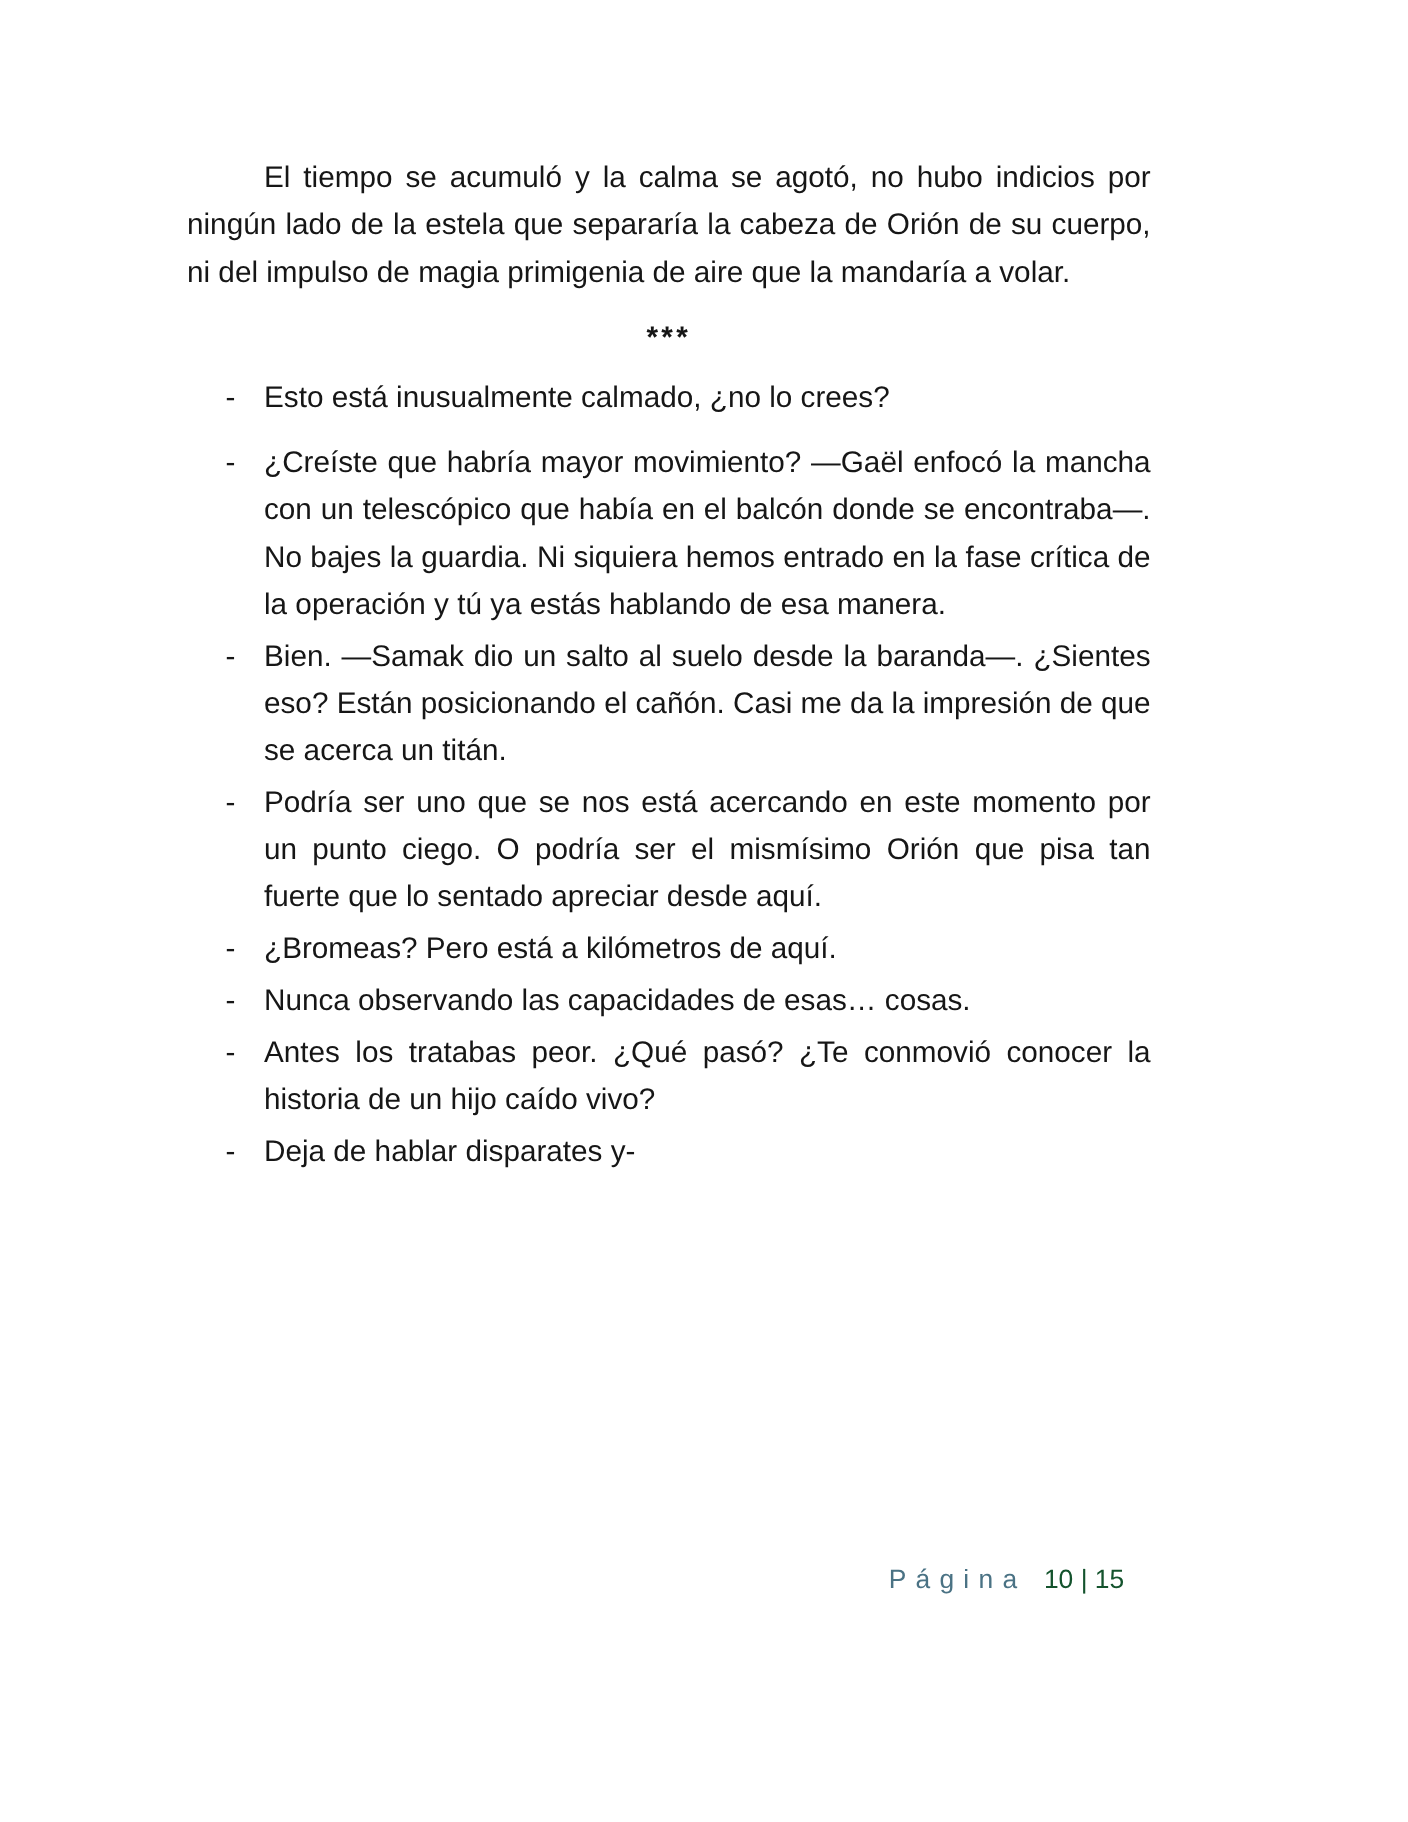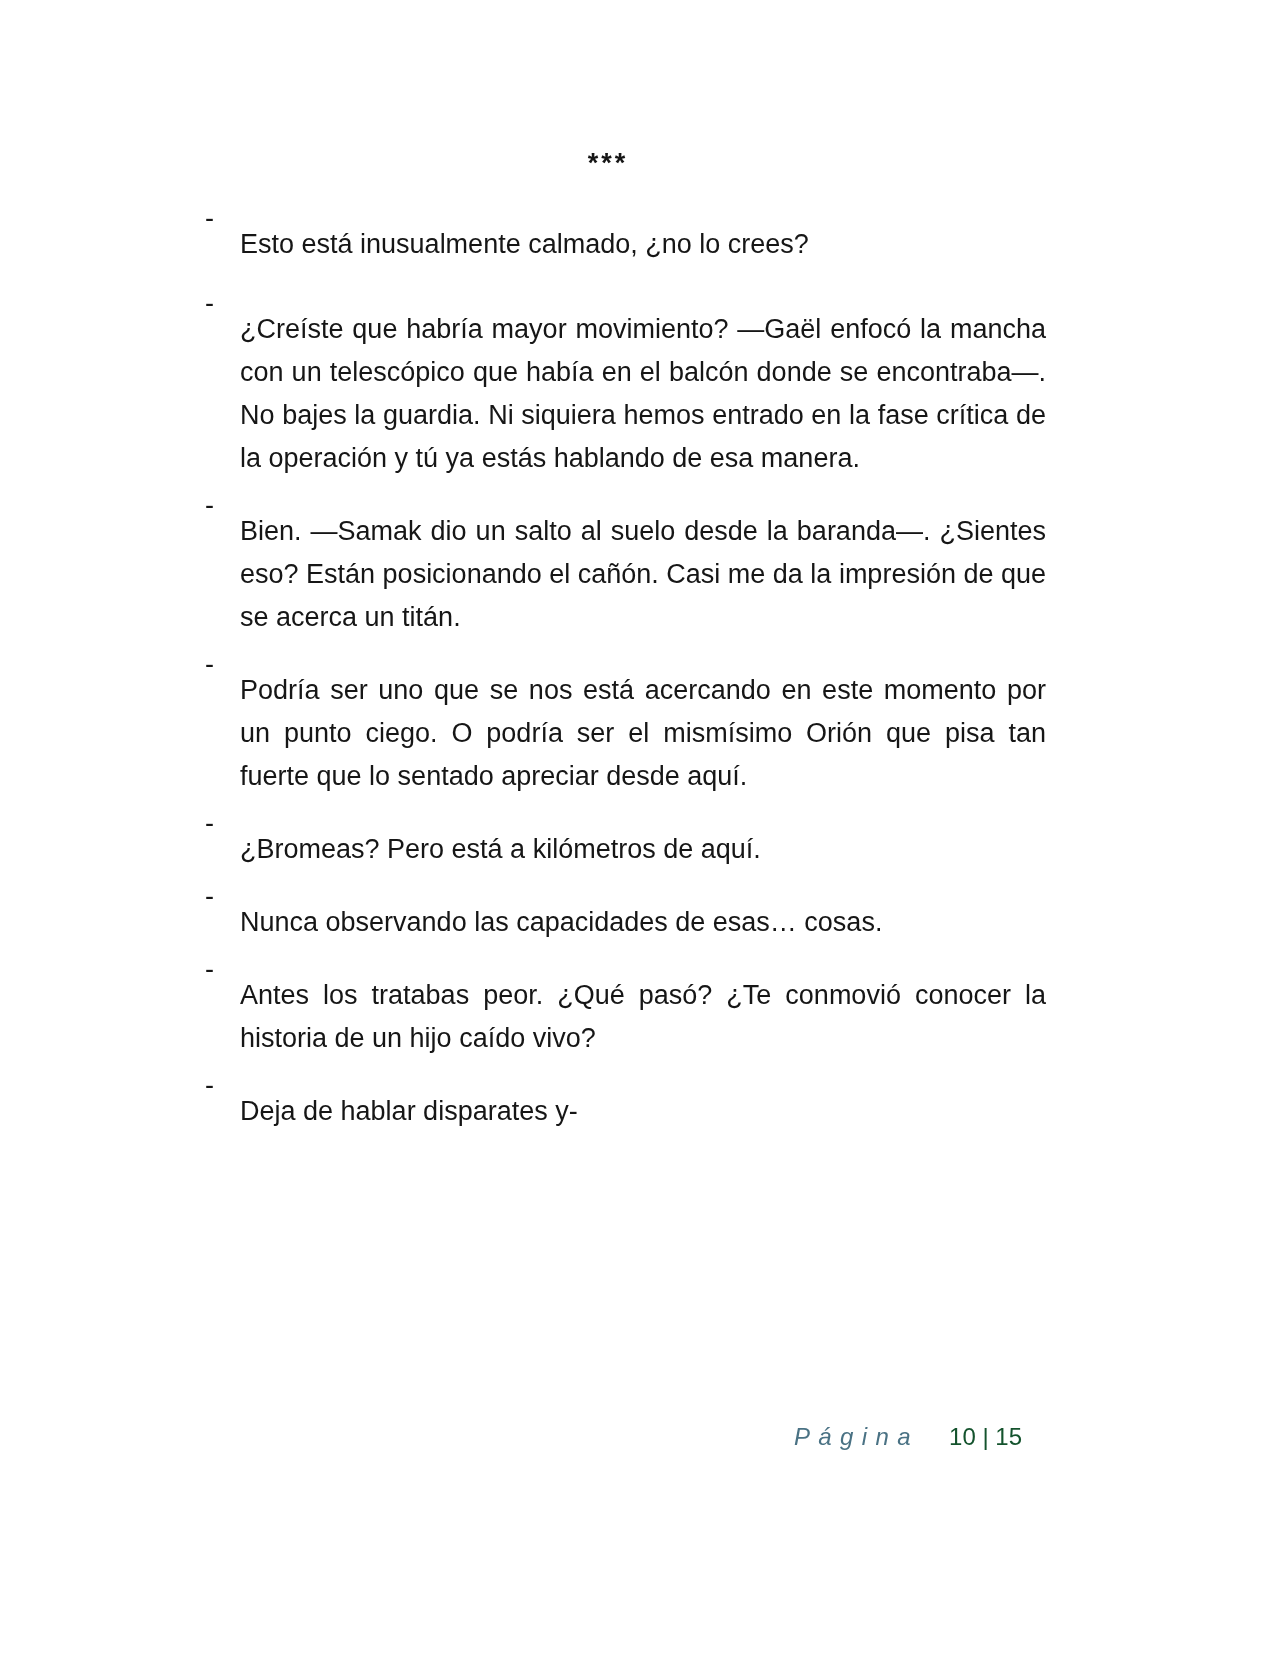--- a/index.html
+++ b/index.html
@@ -30,45 +30,45 @@
     margin: 2px 0 12px 0;
     letter-spacing: 3px;
     font-weight: bold;
   }
   .dialogue {
     display: flex;
     align-items: flex-start;
     margin: 0 0 4px 35px;
   }
   .dialogue .dash { flex: 0 0 35px; }
-  .dialogue .dlg-text { flex: 1; text-align: justify; margin-top: 26px; }
+  .dialogue .dlg-text { flex: 1; text-align: justify; }
   .dialogue.intro { margin-bottom: 16px; }
   .footer {
     position: absolute;
     top: 1422px;
     right: 258px;
     font-size: 24px;
     line-height: 30px;
     white-space: nowrap;
   }
   .footer-label {
     color: #4a7284;
     letter-spacing: 0.35em;
-    margin-right: 30px;
-    font-style: italic;
+    margin-right: 16px;
   }
   .footer-number { color: #14532d; }
 </style>
 </head>
 <body>
 
 <div class="page">
 
   <div class="content">
 
+    <p class="para first-indent">El tiempo se acumuló y la calma se agotó, no hubo indicios por ningún lado de la estela que separaría la cabeza de Orión de su cuerpo, ni del impulso de magia primigenia de aire que la mandaría a volar.</p>
 
     <div class="separator">***</div>
 
     <div class="dialogue intro">
       <span class="dash">-</span>
       <span class="dlg-text">Esto está inusualmente calmado, ¿no lo crees?</span>
     </div>
 
 
     <div class="dialogue">

